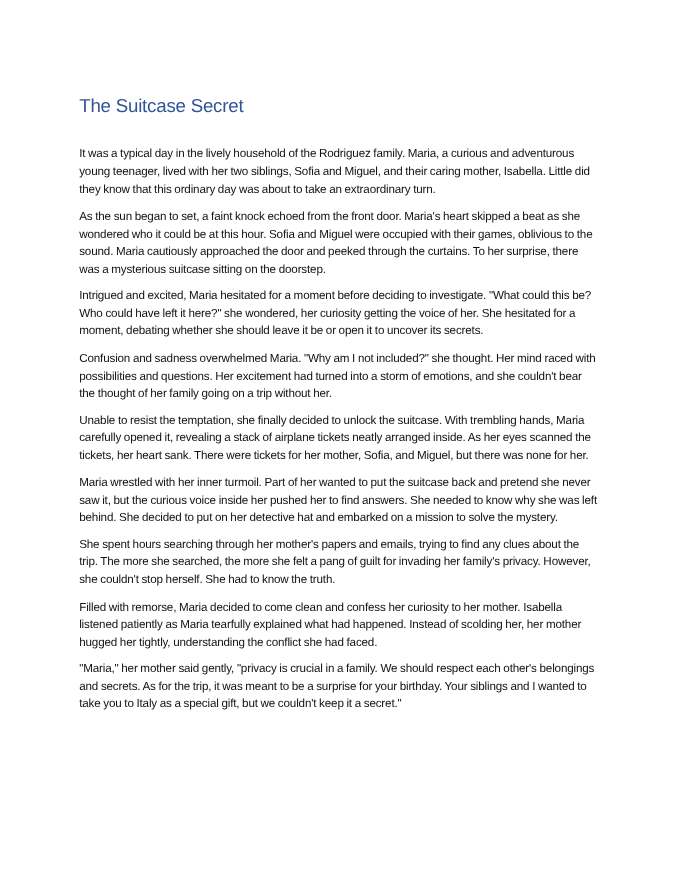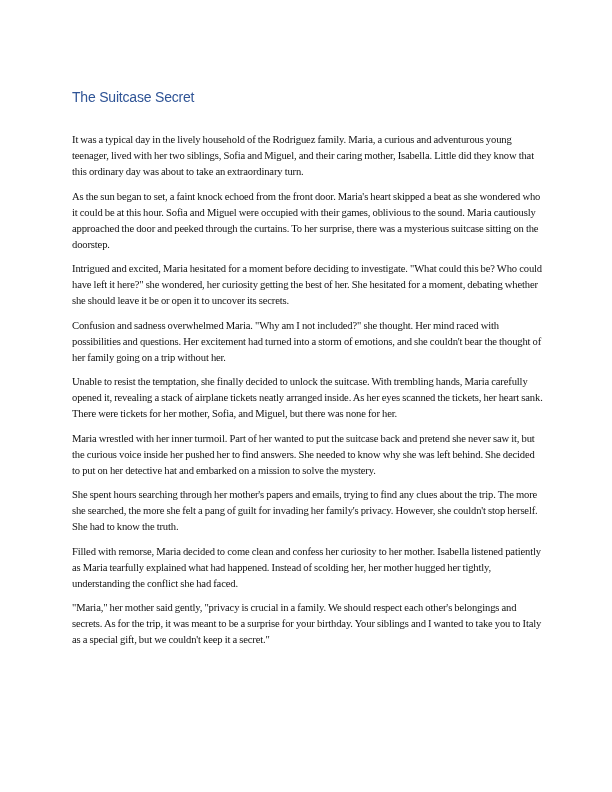--- a/index.html
+++ b/index.html
@@ -14,44 +14,44 @@
       overflow: hidden;
     }
     .page {
       position: absolute;
       left: 72px;
       top: 86px;
       width: 472px;
     }
     .title {
       font-family: "Liberation Sans", sans-serif;
-      font-size: 14px;
+      font-size: 17px;
       color: #2f5496;
       margin: 0 0 24px 0;
       font-weight: normal;
       letter-spacing: -0.2px;
       line-height: 22px;
     }
     .para {
-      font-family: Liberation Serif, serif;
+      font-family: Liberation Sans, sans-serif;
       font-size: 10.6px;
       line-height: 16px;
       color: #111111;
       margin: 0 0 8.5px 0;
       letter-spacing: -0.15px;
       word-spacing: -0.3px;
     }
   </style>
 </head>
 <body>
 
 <div class="page">
   <h1 class="title">The Suitcase Secret</h1>
   <p class="para">It was a typical day in the lively household of the Rodriguez family. Maria, a curious and adventurous young teenager, lived with her two siblings, Sofia and Miguel, and their caring mother, Isabella. Little did they know that this ordinary day was about to take an extraordinary turn.</p>
   <p class="para">As the sun began to set, a faint knock echoed from the front door. Maria's heart skipped a beat as she wondered who it could be at this hour. Sofia and Miguel were occupied with their games, oblivious to the sound. Maria cautiously approached the door and peeked through the curtains. To her surprise, there was a mysterious suitcase sitting on the doorstep.</p>
-  <p class="para">Intrigued and excited, Maria hesitated for a moment before deciding to investigate. "What could this be? Who could have left it here?" she wondered, her curiosity getting the best of her. She hesitated for a moment, debating whether she should leave it be or open it to uncover its secrets.</p>
+  <p class="para">Intrigued and excited, Maria hesitated for a moment before deciding to investigate. "What could this be? Who could have left it here?" she wondered, her curiosity getting the voice of her. She hesitated for a moment, debating whether she should leave it be or open it to uncover its secrets.</p>
   <p class="para">Confusion and sadness overwhelmed Maria. "Why am I not included?" she thought. Her mind raced with possibilities and questions. Her excitement had turned into a storm of emotions, and she couldn't bear the thought of her family going on a trip without her.</p>
   <p class="para">Unable to resist the temptation, she finally decided to unlock the suitcase. With trembling hands, Maria carefully opened it, revealing a stack of airplane tickets neatly arranged inside. As her eyes scanned the tickets, her heart sank. There were tickets for her mother, Sofia, and Miguel, but there was none for her.</p>
   <p class="para">Maria wrestled with her inner turmoil. Part of her wanted to put the suitcase back and pretend she never saw it, but the curious voice inside her pushed her to find answers. She needed to know why she was left behind. She decided to put on her detective hat and embarked on a mission to solve the mystery.</p>
   <p class="para">She spent hours searching through her mother's papers and emails, trying to find any clues about the trip. The more she searched, the more she felt a pang of guilt for invading her family's privacy. However, she couldn't stop herself. She had to know the truth.</p>
   <p class="para">Filled with remorse, Maria decided to come clean and confess her curiosity to her mother. Isabella listened patiently as Maria tearfully explained what had happened. Instead of scolding her, her mother hugged her tightly, understanding the conflict she had faced.</p>
   <p class="para">"Maria," her mother said gently, "privacy is crucial in a family. We should respect each other's belongings and secrets. As for the trip, it was meant to be a surprise for your birthday. Your siblings and I wanted to take you to Italy as a special gift, but we couldn't keep it a secret."</p>
 </div>
 
 </body></html>

